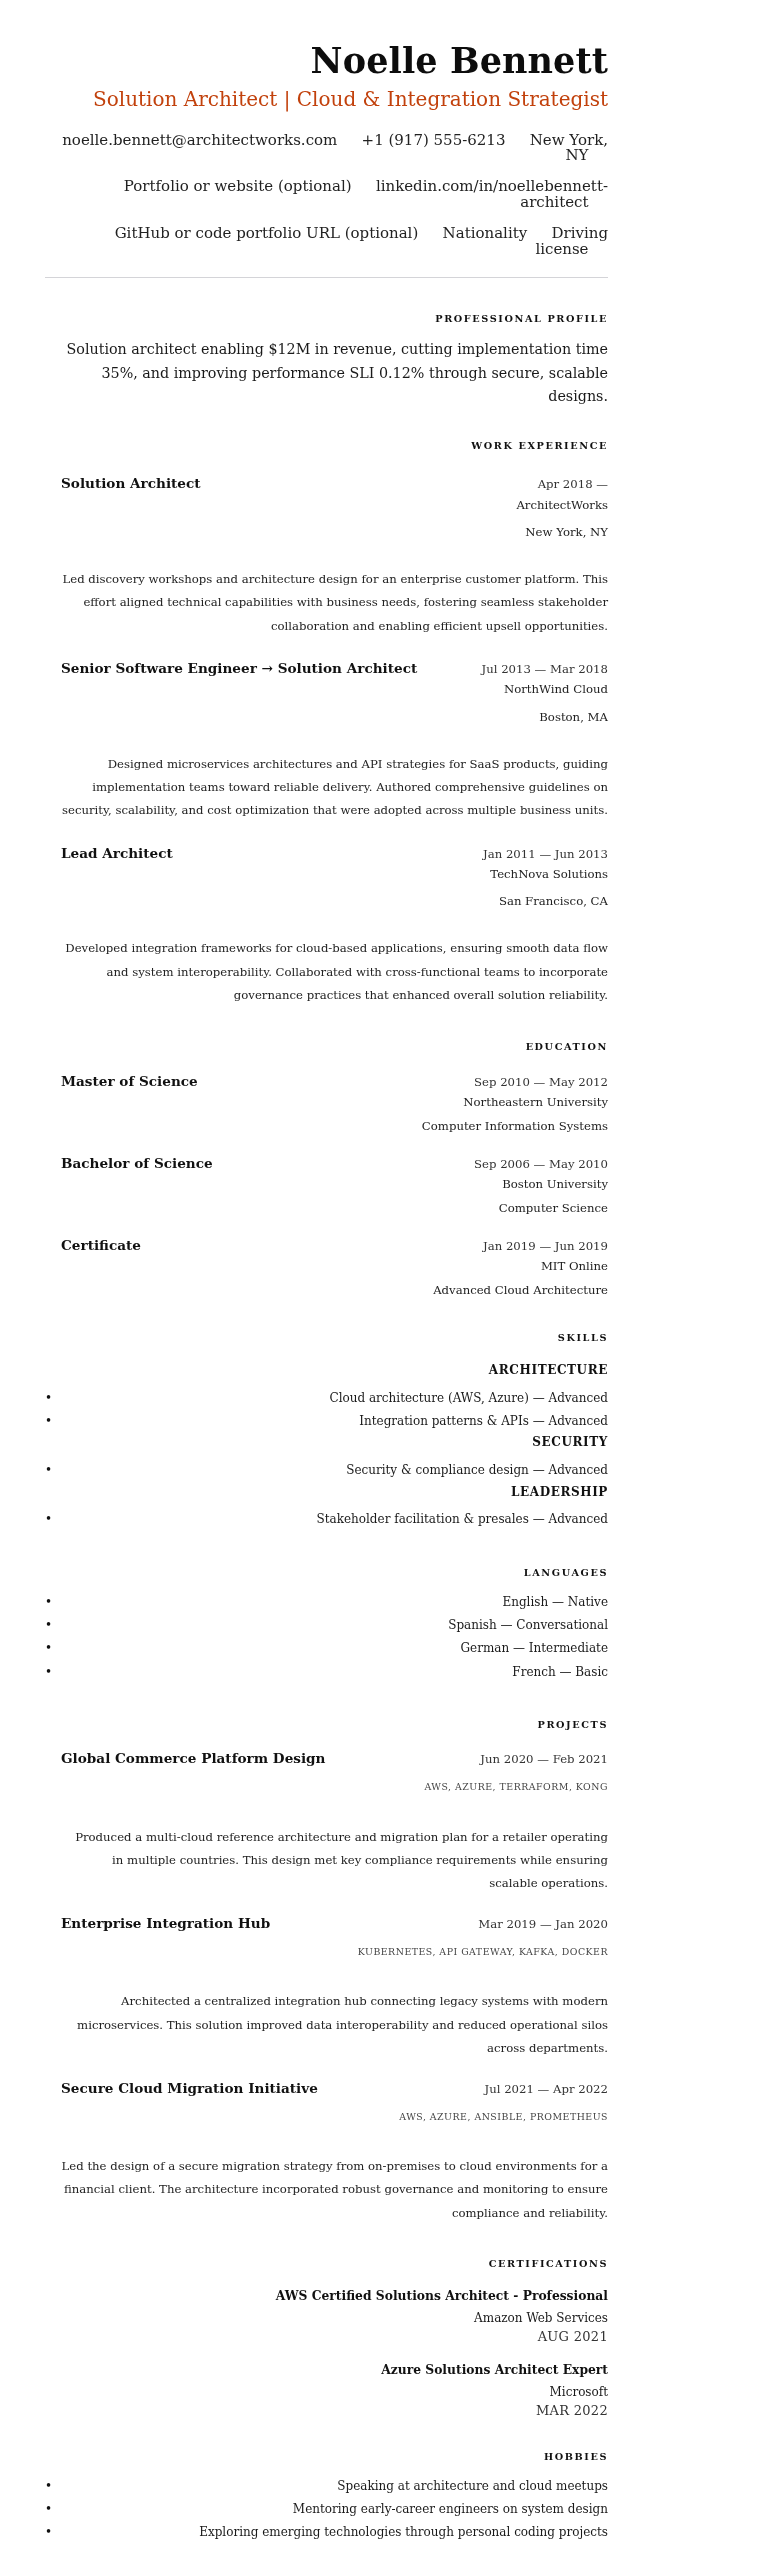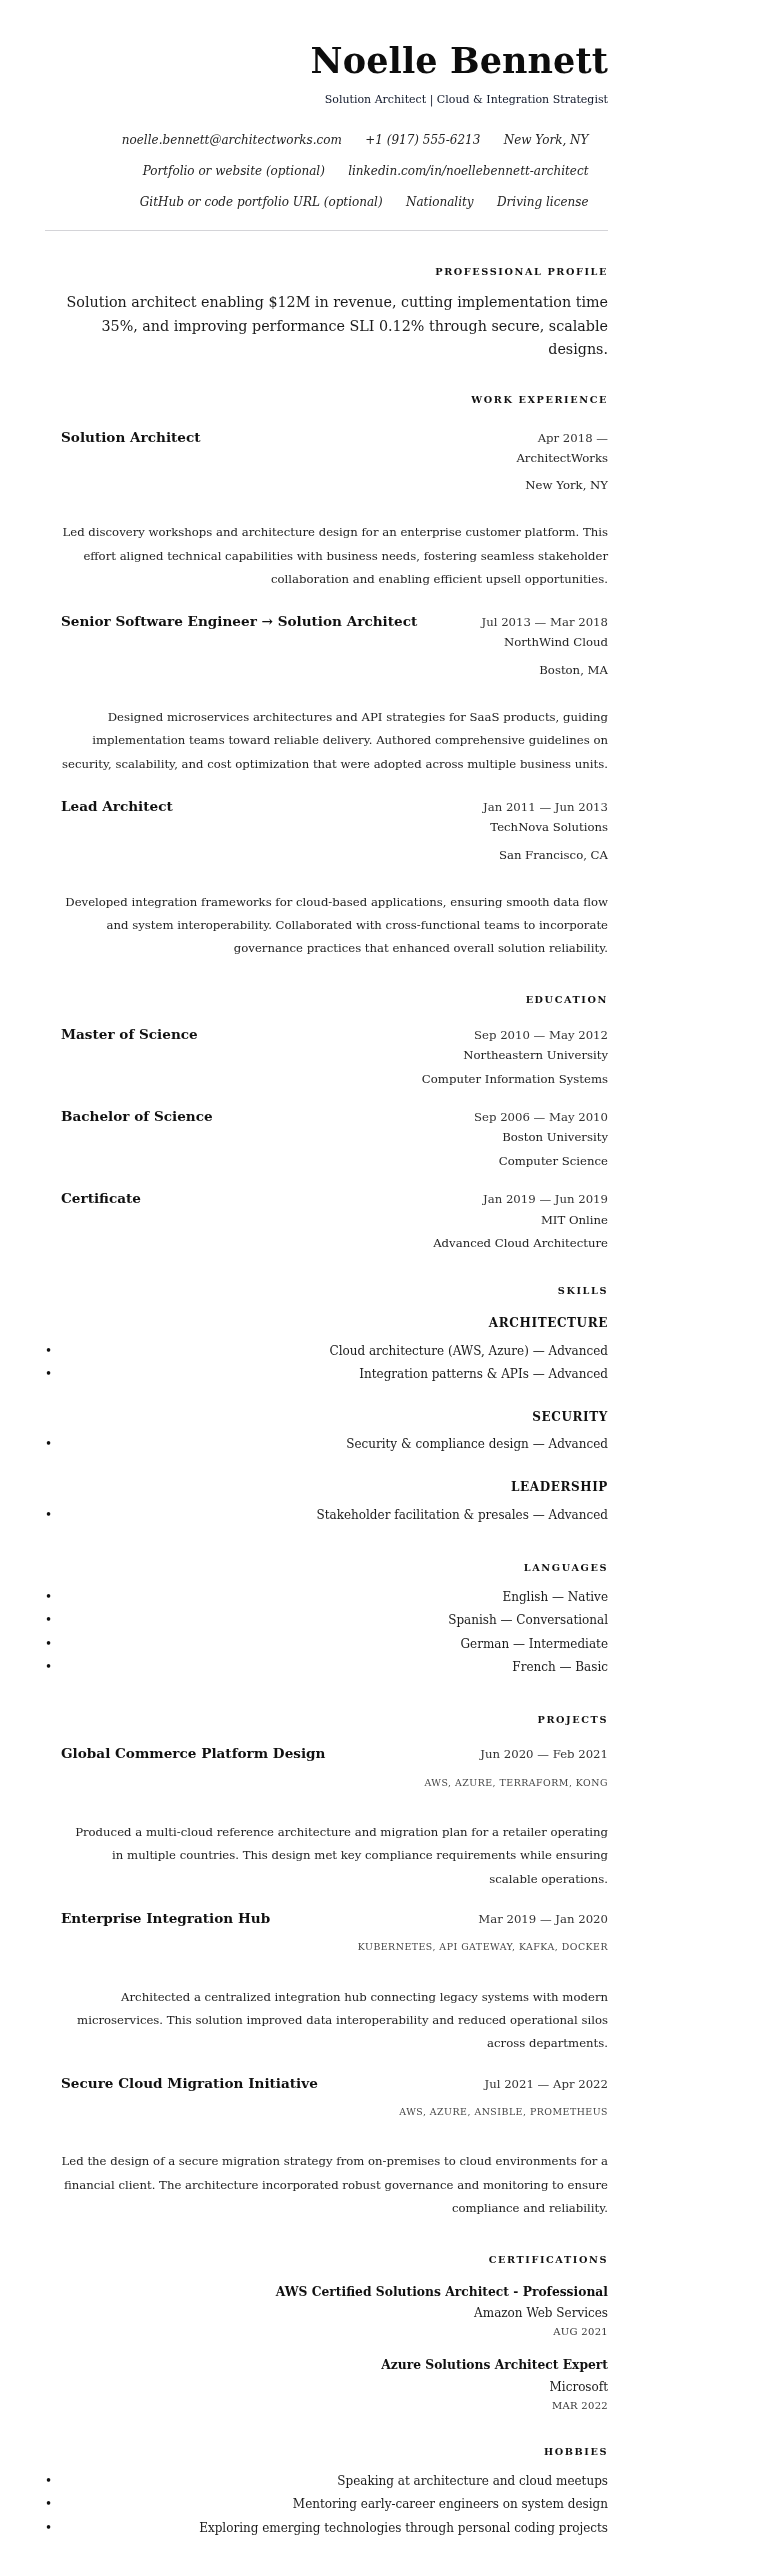--- a/index.html
+++ b/index.html
@@ -5,22 +5,22 @@
   * { box-sizing: border-box; margin: 0; padding: 0; }
   html, body { background: #ffffff; }
   body {
     width: 779px;
     min-height: 2576px;
     font-family: "DejaVu Serif", serif;
     color: #1a1a1a;
   }
   .page { padding: 40px 35px 26px 45px; width: 643px; text-align: right; }
   .name { font-size: 35px; font-weight: bold; color: #0d0d0d; line-height: 42px; letter-spacing: 0.1px; }
-  .headline { font-size: 11px; color: #0f172a; margin-top: 7.8px; line-height: 19.5px; margin-left: 10px; }
-  .contact-row { font-size: 12px; color: #222; line-height: 15.6px; margin-top: 15.6px; font-style: italic; }
+  .headline { font-size: 20px; color: #c2410c; margin-top: 7.8px; line-height: 19.5px; margin-left: 10px; }
+  .contact-row { font-size: 15px; color: #222; line-height: 15.6px; margin-top: 15.6px; }
   .contact-row.first { margin-top: 23.4px; }
   .contact-row span { margin-right: 19.5px; }
   .divider { height: 1.3px; background: #d4d4d8; margin-top: 19.5px; }
 
   .section-title { font-size: 9.7px; font-weight: bold; letter-spacing: 1.6px; text-transform: uppercase; color: #111; line-height: 13px; }
   .section { margin-top: 35px; }
   .section.first { margin-top: 34px; }
 
   .profile-text { font-size: 14.3px; line-height: 23.4px; color: #1a1a1a; margin-top: 13px; }
 
@@ -29,36 +29,36 @@
   .entry-head { display: flex; justify-content: space-between; align-items: baseline; }
   .entry-title { font-size: 13.6px; font-weight: bold; color: #111; line-height: 19.5px; }
   .entry-date { font-size: 11.7px; color: #333; line-height: 17px; white-space: nowrap; }
   .entry-sub { font-size: 11.7px; color: #222; line-height: 17px; margin-top: 2.6px; }
   .entry-loc { font-size: 11.7px; color: #222; line-height: 17px; margin-top: 10.4px; }
   .entry-desc { font-size: 11.7px; color: #222; line-height: 23.4px; margin-top: 27px; }
 
   .edu .entry { margin-top: 19.5px; }
   .edu .entry-line2 { font-size: 11.7px; color: #222; line-height: 17px; margin-top: 6.5px; }
 
-  .skill-group-title { font-size: 12px; font-weight: bold; letter-spacing: 0.6px; color: #111; line-height: 17px; margin-top: 22px; }
+  .skill-group-title { font-size: 12px; font-weight: bold; letter-spacing: 0.6px; color: #111; line-height: 17px; margin-top: 1px; }
   .skill-group-title.first { margin-top: 18px; }
   ul.bullets { list-style: none; margin-top: 7.8px; }
   ul.bullets li { font-size: 12px; color: #1a1a1a; line-height: 23.4px; position: relative; padding-left: 19px; }
   ul.bullets li::before { content: "•"; position: absolute; left: 0; top: 0; color: #111; }
 
   .tags { font-size: 9.4px; letter-spacing: 0.5px; color: #444; text-transform: uppercase; line-height: 14.3px; margin-top: 11.7px; }
   .proj .entry-desc { margin-top: 31px; }
   .proj .entry { margin-top: 18px; }
   .proj .entry.first { margin-top: 18px; }
 
   .cert-title { font-size: 12.3px; font-weight: bold; color: #111; line-height: 18px; }
   .cert { margin-top: 17px; }
   .cert.first { margin-top: 17px; }
   .cert-issuer { font-size: 12px; color: #1a1a1a; line-height: 18px; margin-top: 3.9px; }
-  .cert-date { font-size: 10px; color: #333; line-height: 14.3px; margin-top: 2.6px; text-transform: uppercase; letter-spacing: 0.3px; }
+  .cert-date { font-size: 13px; color: #333; line-height: 14.3px; margin-top: 2.6px; text-transform: uppercase; letter-spacing: 0.3px; }
 </style>
 </head>
 <body>
 
 <div class="page">
 
   <header>
     <h1 class="name">Noelle Bennett</h1>
     <div class="headline">Solution Architect | Cloud &amp; Integration Strategist</div>
 

